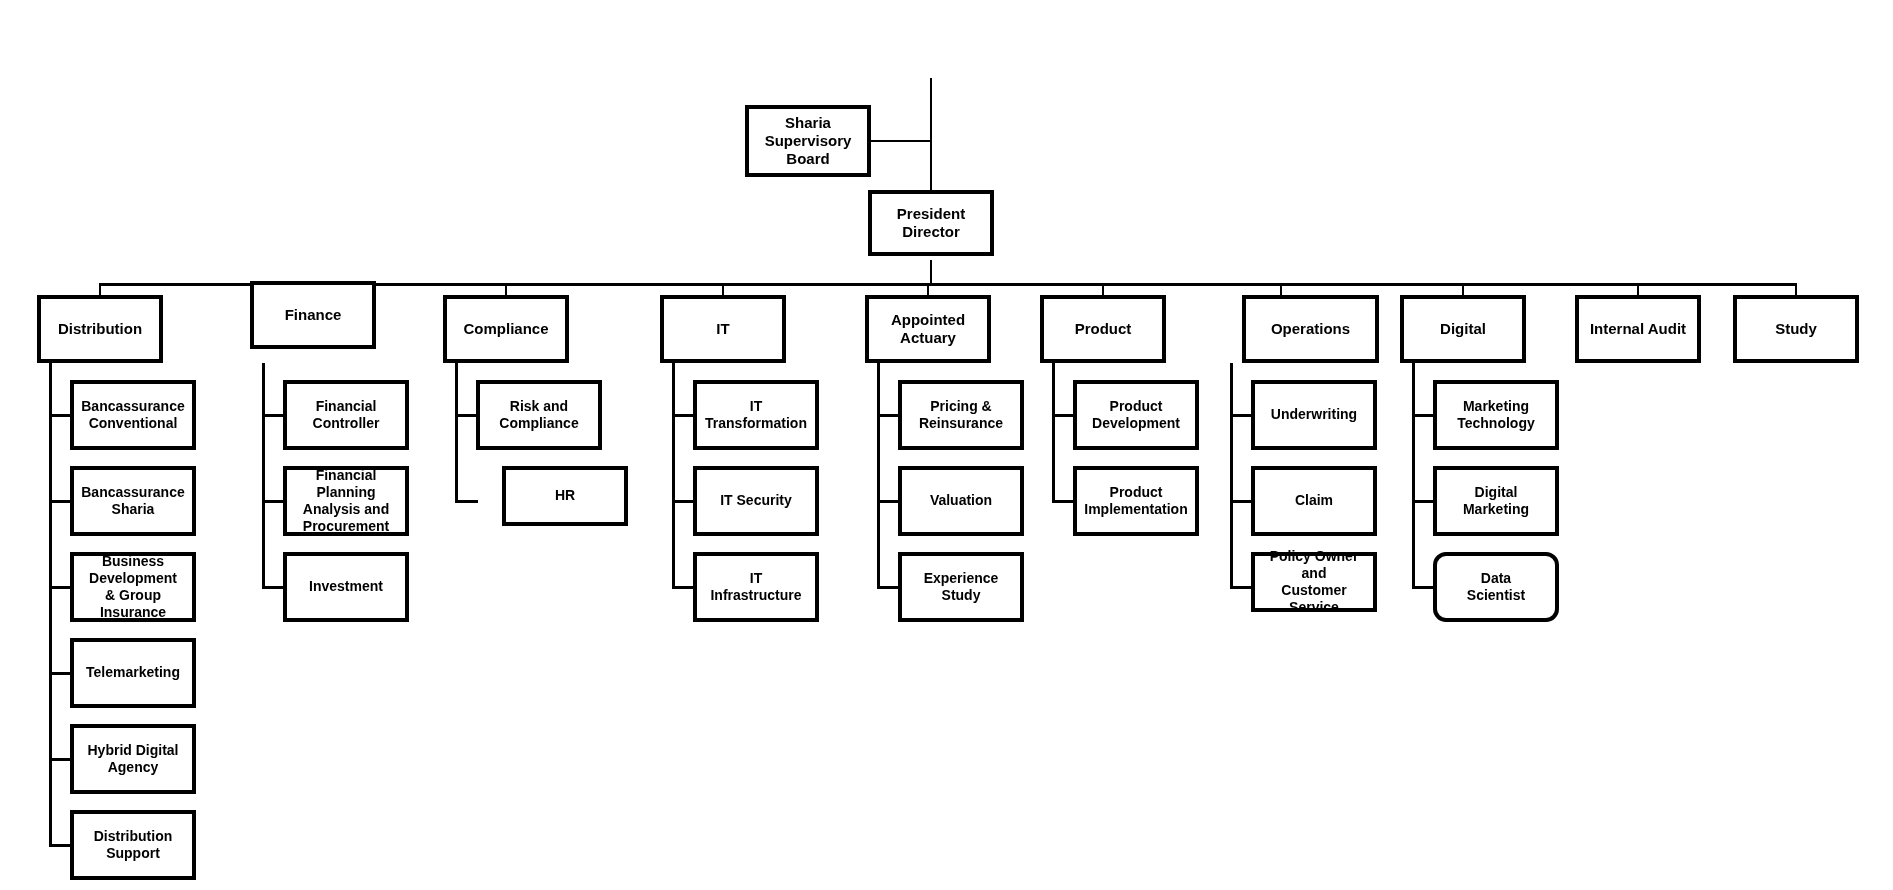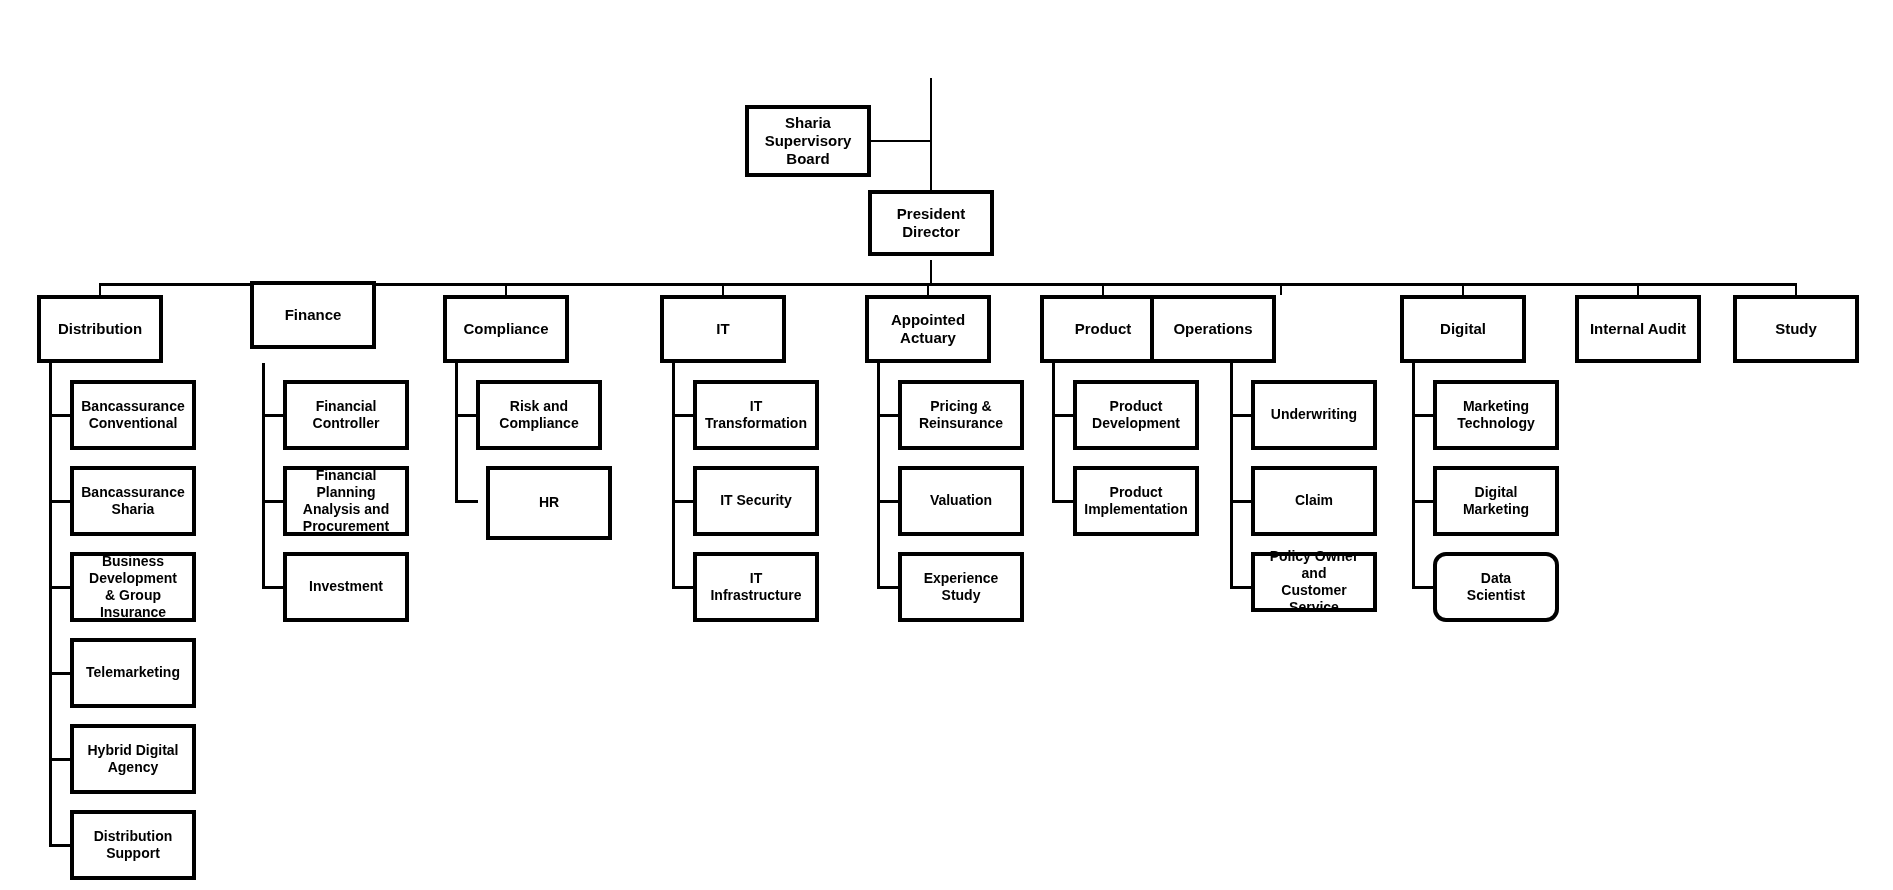--- a/index.html
+++ b/index.html
@@ -115,21 +115,21 @@
     <div class="ln v" style="left: 505px; top: 283px; width: 2px; height: 12px;"></div>
     <div class="node lvl2" style="left: 443px; top: 295px; width: 126px; height: 68px;">
       <span>Compliance</span>
     </div>
     <div class="ln v" style="left: 455px; top: 363px; width: 3px; height: 140px;"></div>
     <div class="ln h" style="left: 455px; top: 414px; width: 23px; height: 3px;"></div>
     <div class="node lvl3" style="left: 476px; top: 380px; width: 126px; height: 70px;">
       <span>Risk and<br>Compliance</span>
     </div>
     <div class="ln h" style="left: 455px; top: 500px; width: 23px; height: 3px;"></div>
-    <div class="node lvl3" style="left: 486px; top: 466px; width: 126px; height: 74px;">
+    <div class="node lvl3" style="left: 502px; top: 466px; width: 126px; height: 60px;">
       <span>HR</span>
     </div>
     <div class="ln v" style="left: 722px; top: 283px; width: 2px; height: 12px;"></div>
     <div class="node lvl2" style="left: 660px; top: 295px; width: 126px; height: 68px;">
       <span>IT</span>
     </div>
     <div class="ln v" style="left: 672px; top: 363px; width: 3px; height: 226px;"></div>
     <div class="ln h" style="left: 672px; top: 414px; width: 23px; height: 3px;"></div>
     <div class="node lvl3" style="left: 693px; top: 380px; width: 126px; height: 70px;">
       <span>IT<br>Transformation</span>
@@ -166,21 +166,21 @@
     <div class="ln v" style="left: 1052px; top: 363px; width: 3px; height: 140px;"></div>
     <div class="ln h" style="left: 1052px; top: 414px; width: 23px; height: 3px;"></div>
     <div class="node lvl3" style="left: 1073px; top: 380px; width: 126px; height: 70px;">
       <span>Product<br>Development</span>
     </div>
     <div class="ln h" style="left: 1052px; top: 500px; width: 23px; height: 3px;"></div>
     <div class="node lvl3" style="left: 1073px; top: 466px; width: 126px; height: 70px;">
       <span>Product<br>Implementation</span>
     </div>
     <div class="ln v" style="left: 1280px; top: 283px; width: 2px; height: 12px;"></div>
-    <div class="node lvl2" style="left: 1150px; top: 295px; width: 126px; height: 68px;">
+    <div class="node lvl2" style="left: 1242px; top: 295px; width: 137px; height: 68px;">
       <span>Operations</span>
     </div>
     <div class="ln v" style="left: 1230px; top: 363px; width: 3px; height: 226px;"></div>
     <div class="ln h" style="left: 1230px; top: 414px; width: 23px; height: 3px;"></div>
     <div class="node lvl3" style="left: 1251px; top: 380px; width: 126px; height: 70px;">
       <span>Underwriting</span>
     </div>
     <div class="ln h" style="left: 1230px; top: 500px; width: 23px; height: 3px;"></div>
     <div class="node lvl3" style="left: 1251px; top: 466px; width: 126px; height: 70px;">
       <span>Claim</span>

